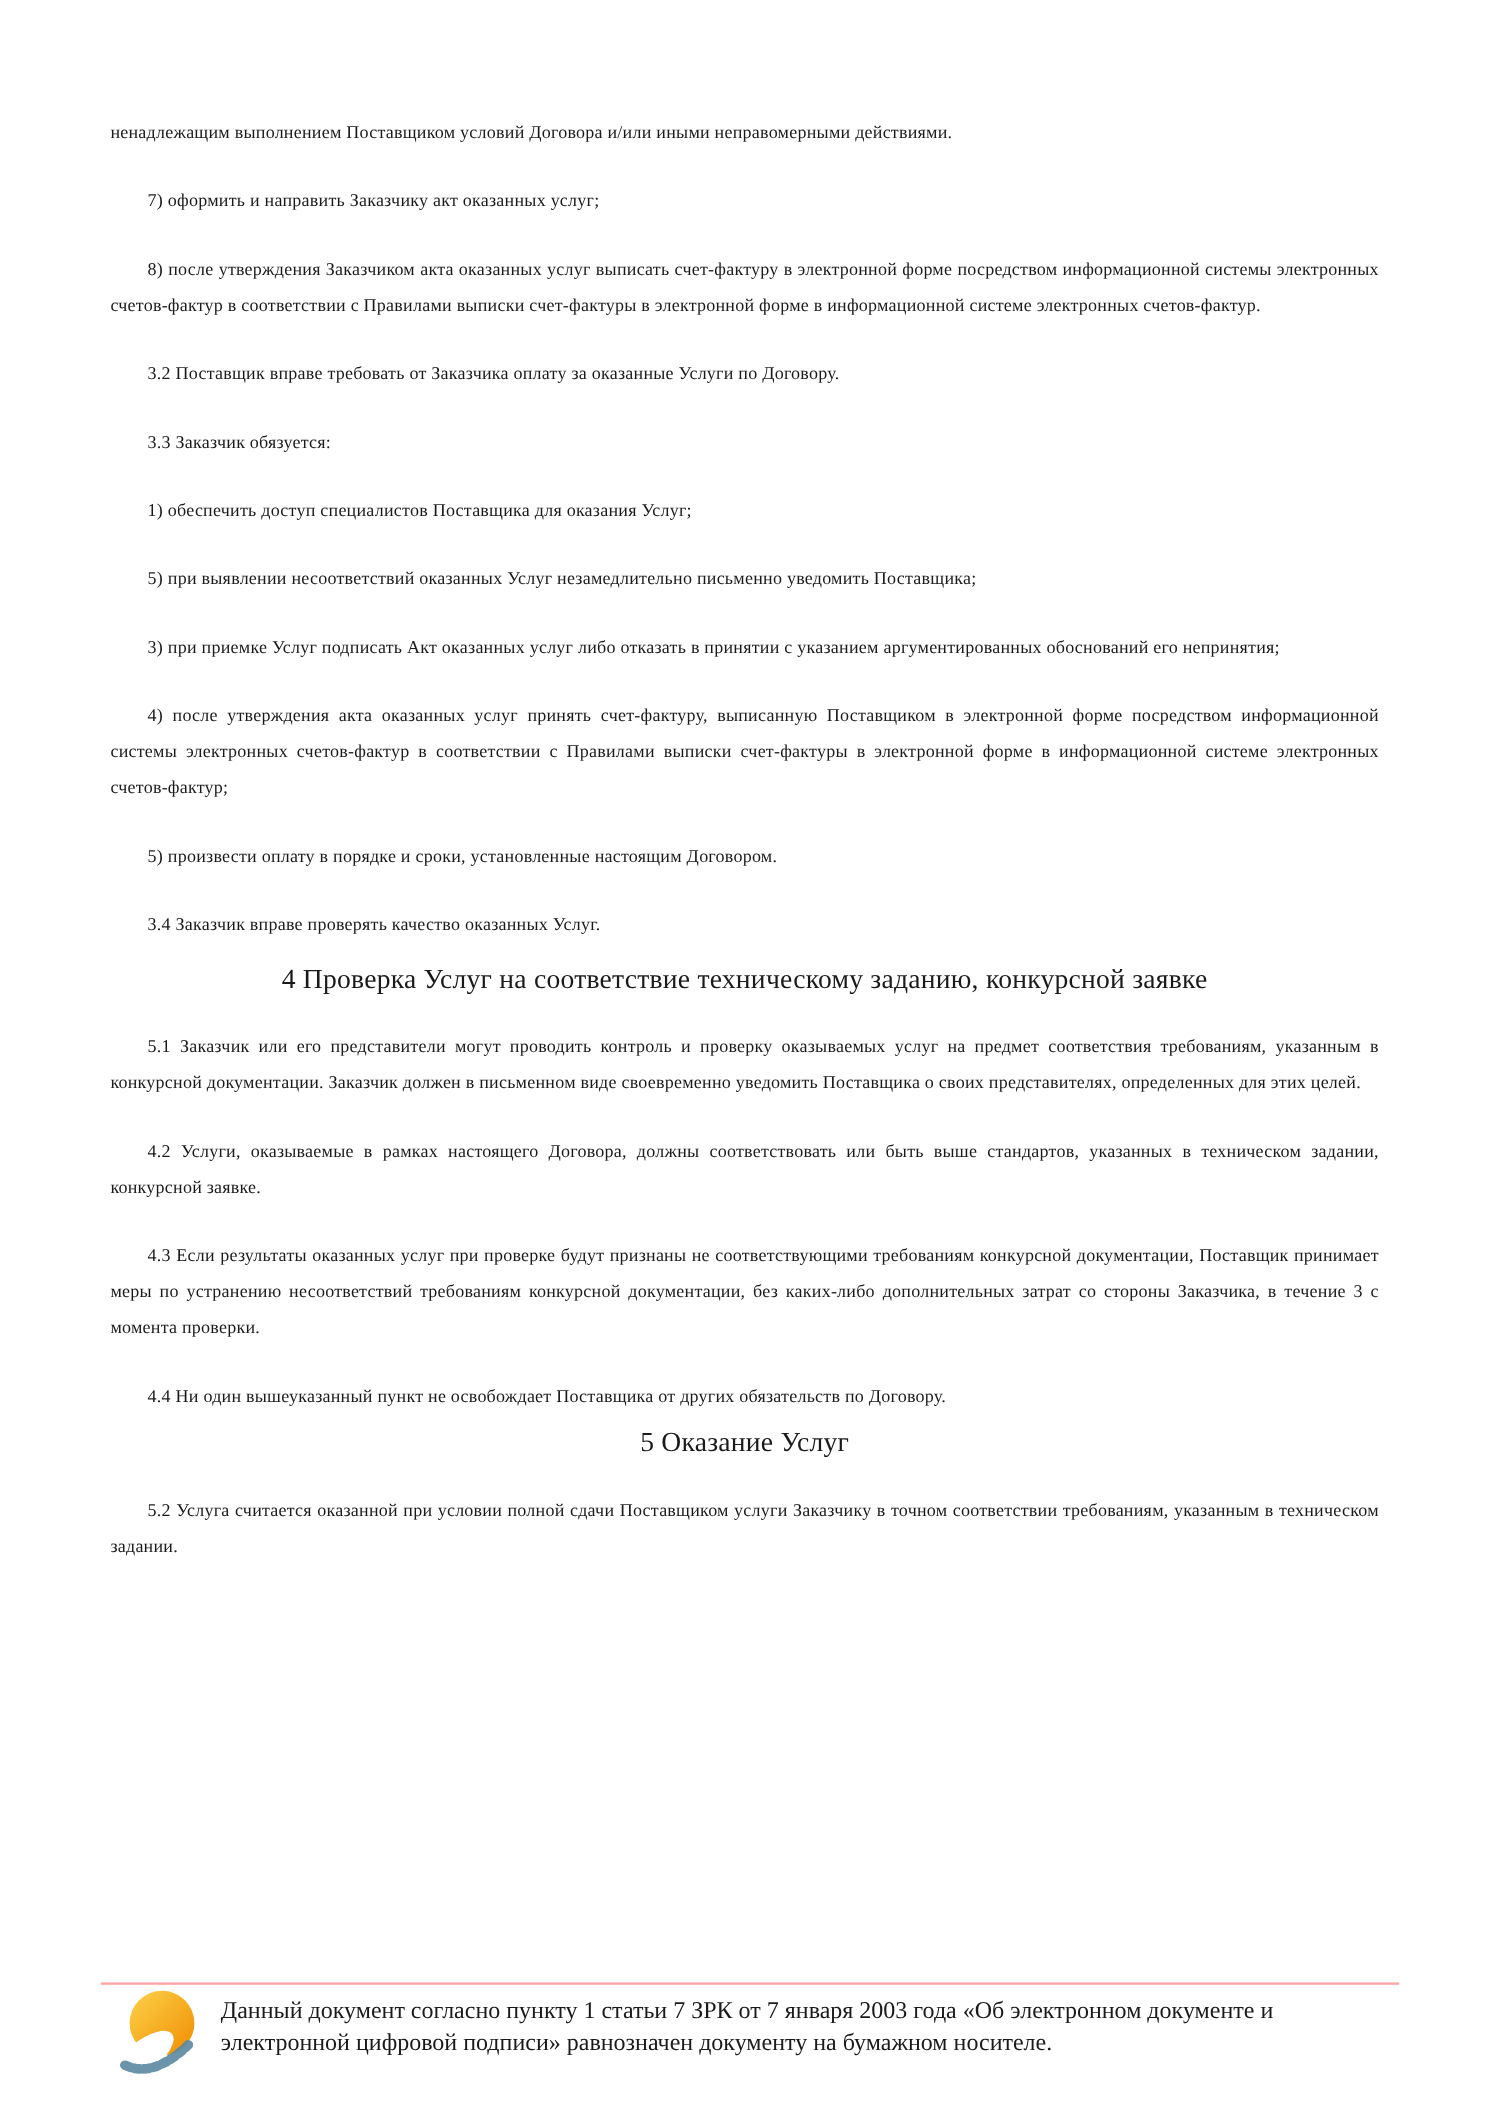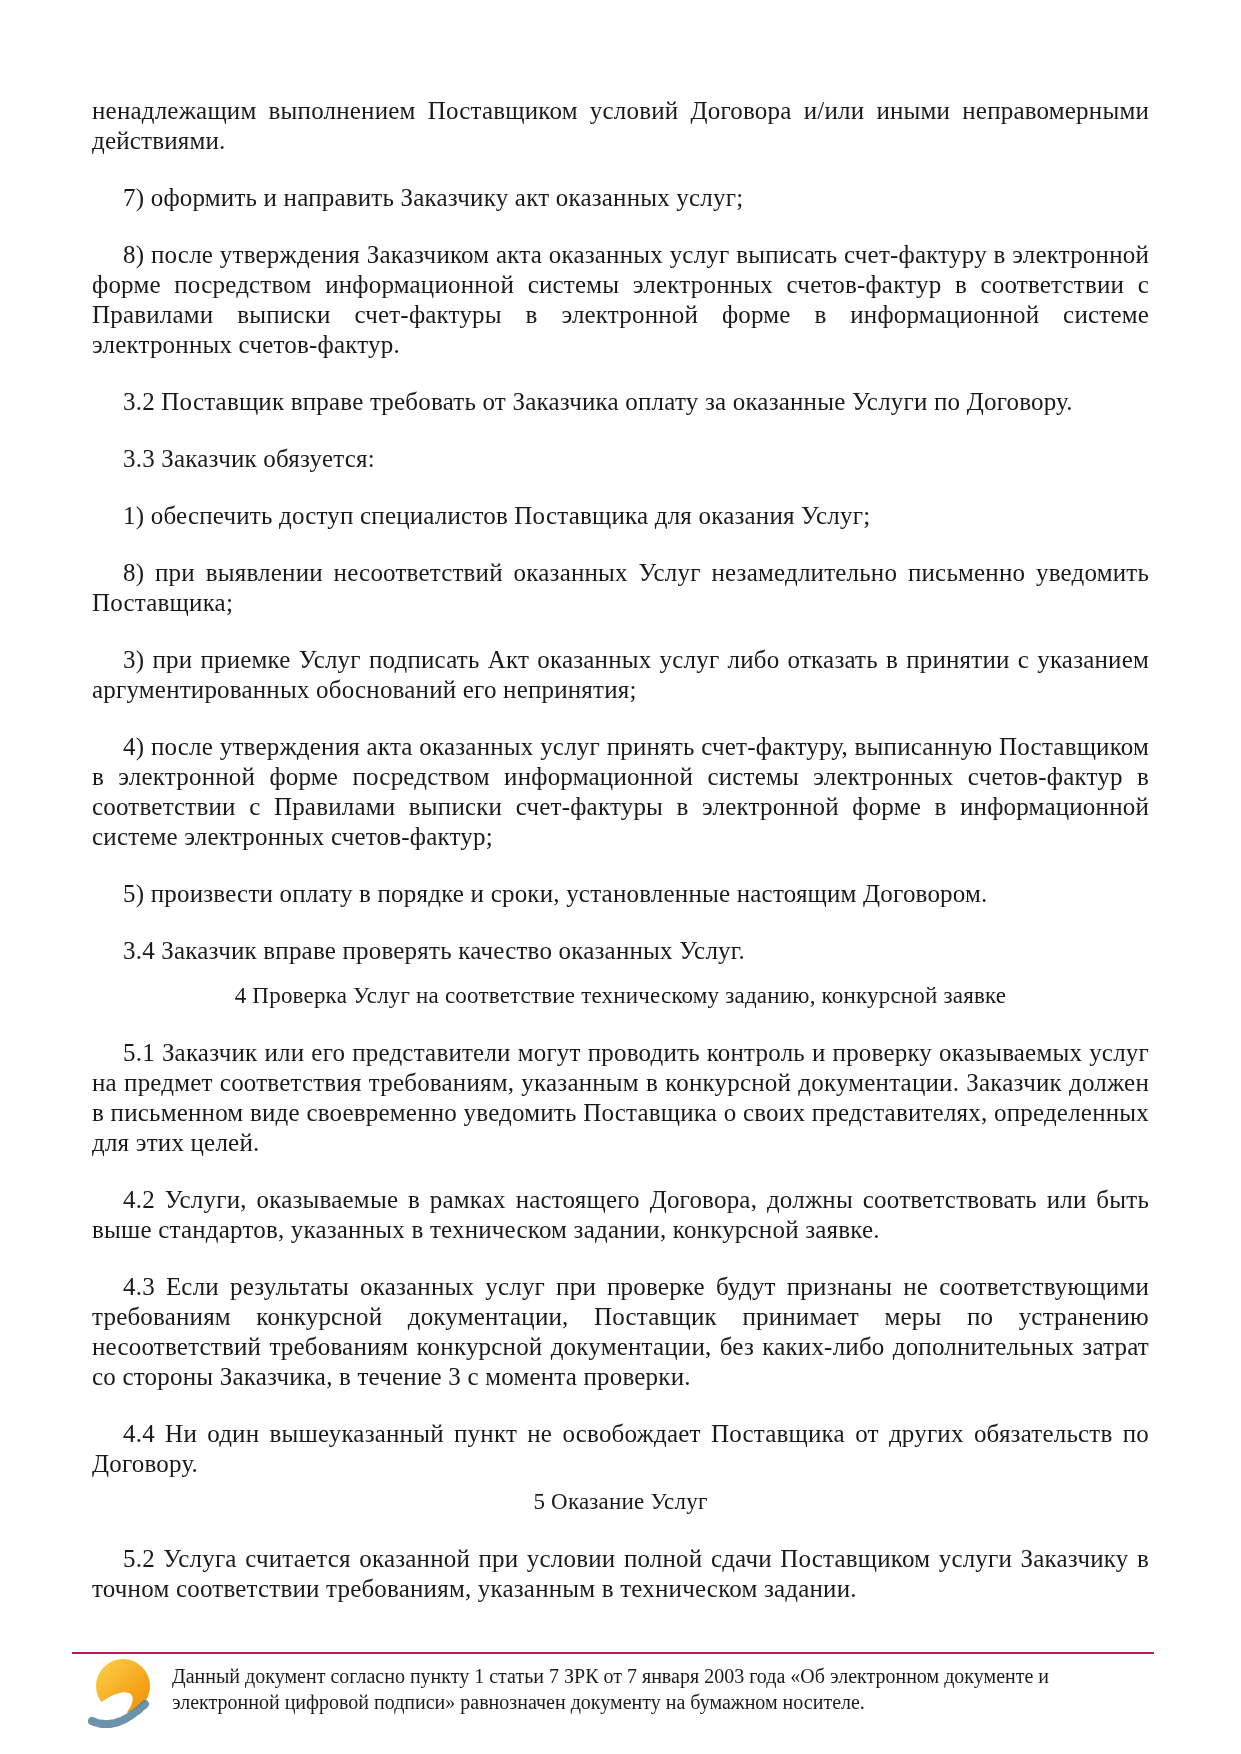--- a/index.html
+++ b/index.html
@@ -14,45 +14,45 @@
   }
   .page { position: absolute; inset: 0; }
   .content {
     position: absolute;
     left: 92px;
     top: 96px;
     width: 1057px;
   }
   .para {
     margin: 27px 0 0 0;
-    font-size: 25px;
+    font-size: 15px;
     line-height: 30px;
     letter-spacing: 0.2px;
     text-align: justify;
     text-indent: 31px;
   }
   .para.noindent {
     margin-top: 0;
     text-indent: 0;
   }
   .heading {
     margin: 15px 0 0 0;
     font-size: 23px;
     line-height: 30px;
     font-weight: normal;
     text-align: center;
     letter-spacing: 0.2px;
   }
   .heading.tight { margin-top: 8px; }
   .footer {
     position: absolute;
-    left: 72px;
+    left: 84px;
     top: 1652px;
     width: 1082px;
-    border-top: 2px solid #be185d;
+    border-top: 2px solid #fca5a5;
   }
   .footer-inner {
     display: flex;
     align-items: flex-start;
     padding-top: 3px;
   }
   .logo {
     flex: 0 0 auto;
     width: 76px;
     height: 80px;
@@ -73,21 +73,21 @@
 
 <div class="page">
 
   <div class="content">
     <p class="para noindent">ненадлежащим выполнением Поставщиком условий Договора и/или иными неправомерными действиями.</p>
     <p class="para">7) оформить и направить Заказчику акт оказанных услуг;</p>
     <p class="para">8) после утверждения Заказчиком акта оказанных услуг выписать счет-фактуру в электронной форме посредством информационной системы электронных счетов-фактур в соответствии с Правилами выписки счет-фактуры в электронной форме в информационной системе электронных счетов-фактур.</p>
     <p class="para">3.2 Поставщик вправе требовать от Заказчика оплату за оказанные Услуги по Договору.</p>
     <p class="para">3.3 Заказчик обязуется:</p>
     <p class="para">1) обеспечить доступ специалистов Поставщика для оказания Услуг;</p>
-    <p class="para">8) при выявлении несоответствий оказанных Услуг незамедлительно письменно уведомить Поставщика;</p>
+    <p class="para">5) при выявлении несоответствий оказанных Услуг незамедлительно письменно уведомить Поставщика;</p>
     <p class="para">3) при приемке Услуг подписать Акт оказанных услуг либо отказать в принятии с указанием аргументированных обоснований его непринятия;</p>
     <p class="para">4) после утверждения акта оказанных услуг принять счет-фактуру, выписанную Поставщиком в электронной форме посредством информационной системы электронных счетов-фактур в соответствии с Правилами выписки счет-фактуры в электронной форме в информационной системе электронных счетов-фактур;</p>
     <p class="para">5) произвести оплату в порядке и сроки, установленные настоящим Договором.</p>
     <p class="para">3.4 Заказчик вправе проверять качество оказанных Услуг.</p>
     <p class="heading">4 Проверка Услуг на соответствие техническому заданию, конкурсной заявке</p>
     <p class="para">5.1 Заказчик или его представители могут проводить контроль и проверку оказываемых услуг на предмет соответствия требованиям, указанным в конкурсной документации. Заказчик должен в письменном виде своевременно уведомить Поставщика о своих представителях, определенных для этих целей.</p>
     <p class="para">4.2 Услуги, оказываемые в рамках настоящего Договора, должны соответствовать или быть выше стандартов, указанных в техническом задании, конкурсной заявке.</p>
     <p class="para">4.3 Если результаты оказанных услуг при проверке будут признаны не соответствующими требованиям конкурсной документации, Поставщик принимает меры по устранению несоответствий требованиям конкурсной документации, без каких-либо дополнительных затрат со стороны Заказчика, в течение 3 с момента проверки.</p>
     <p class="para">4.4 Ни один вышеуказанный пункт не освобождает Поставщика от других обязательств по Договору.</p>
     <p class="heading tight">5 Оказание Услуг</p>

